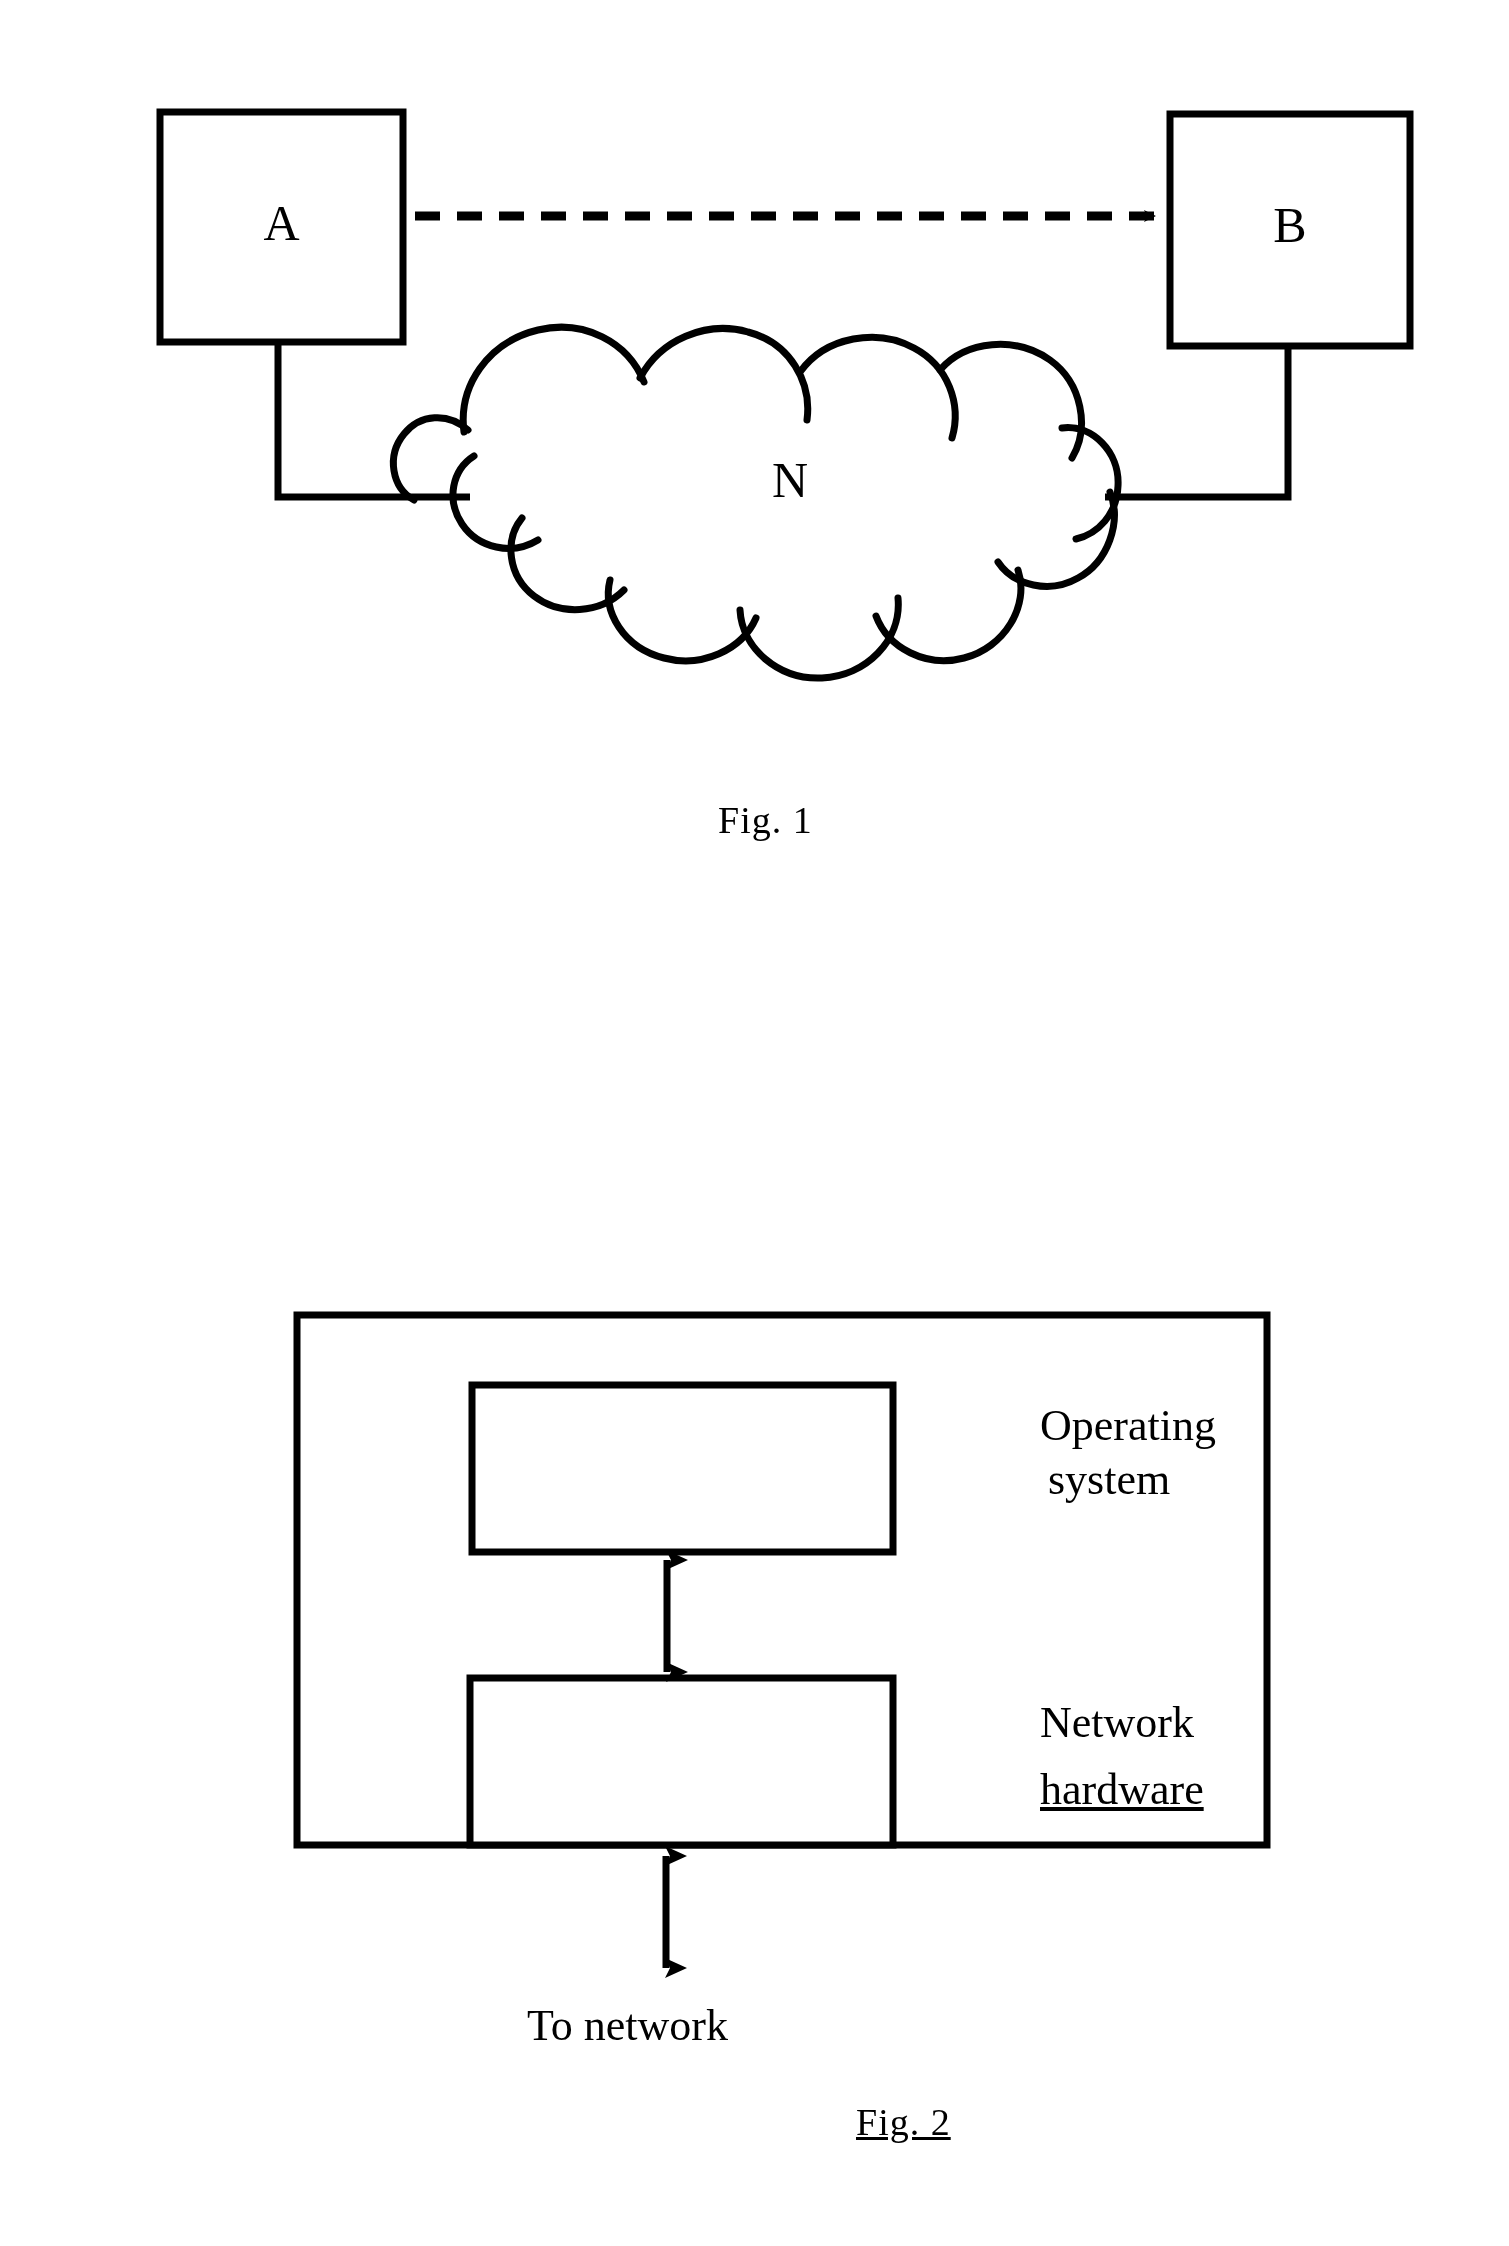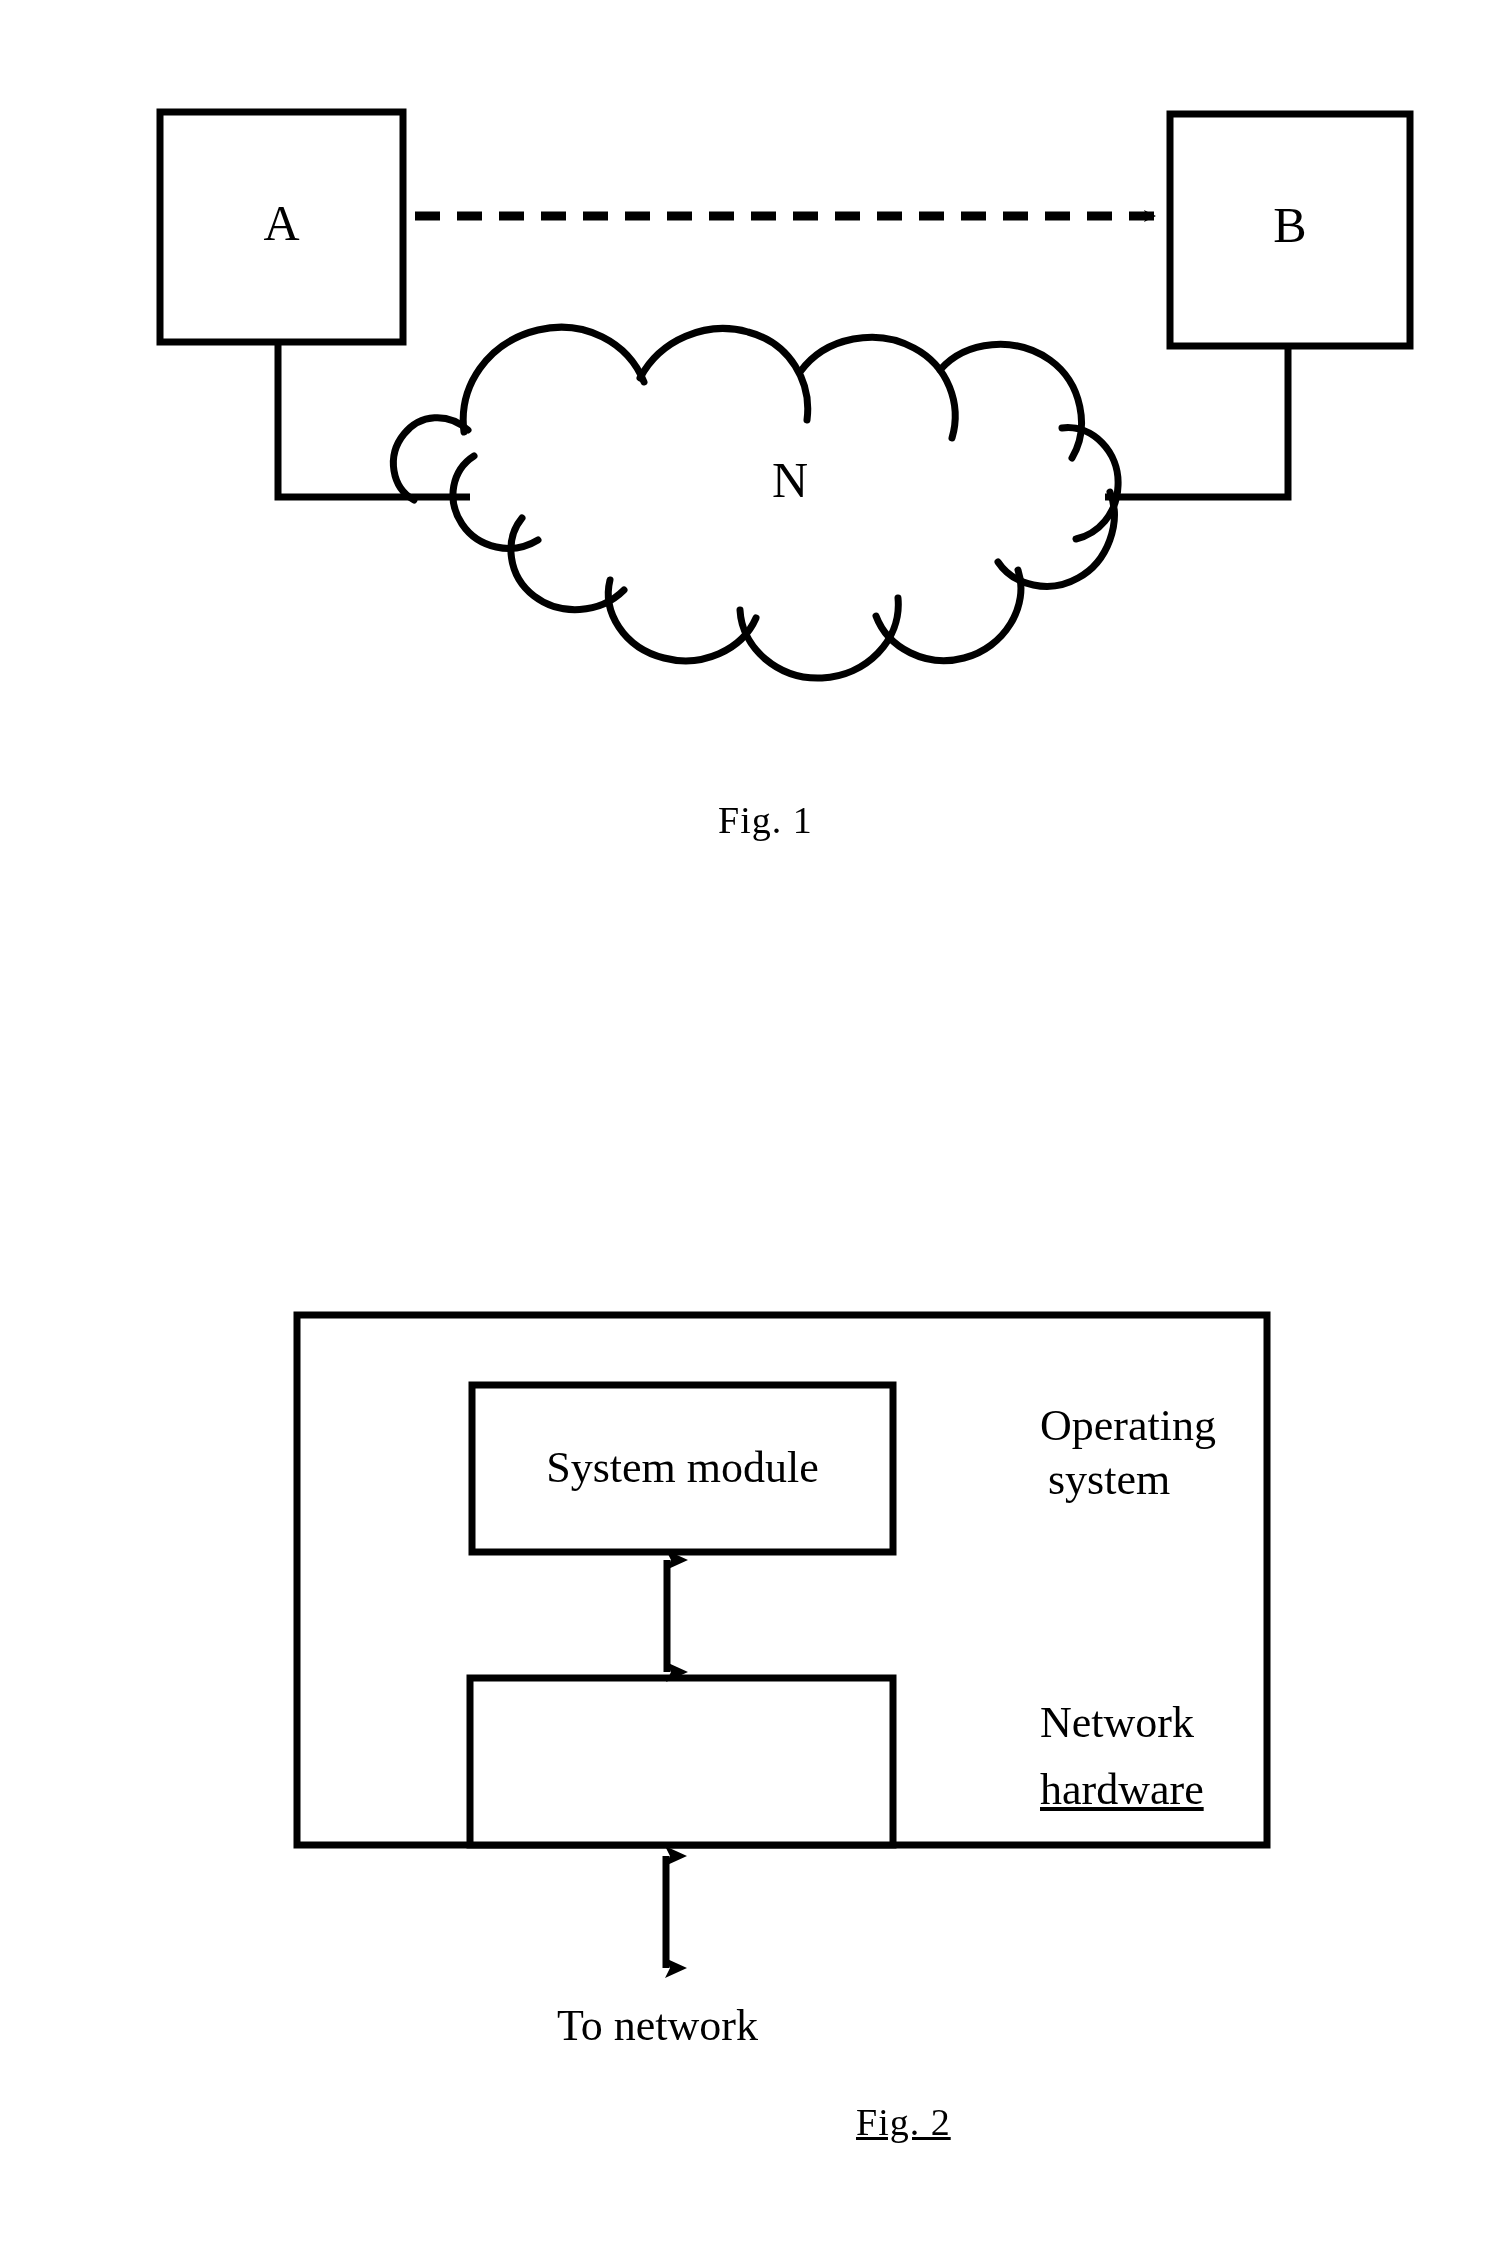--- a/index.html
+++ b/index.html
@@ -131,26 +131,25 @@
   </svg>
 
   <div class="lbl lbl-node" style="left:160px; top:194px; width:243px;">A</div>
 
   <div class="lbl lbl-node" style="left:1170px; top:196px; width:240px;">B</div>
 
   <div class="lbl lbl-node" style="left:710px; top:451px; width:160px;">N</div>
 
   <div class="lbl lbl-fig" style="left:718px; top:798px;">Fig. 1</div>
 
-  <div class="lbl lbl-box" style="left:472px; top:1442px; width:421px; text-align:center;">System module</div>
 
 
   <div class="lbl lbl-side" style="left:1004px; top:1400px;">Operating</div>
   <div class="lbl lbl-side" style="left:1012px; top:1454px;">system</div>
 
   <div class="lbl lbl-side" style="left:1004px; top:1697px;">Network</div>
   <div class="lbl lbl-side" style="left:1004px; top:1764px;text-decoration:underline;">hardware</div>
 
-  <div class="lbl lbl-tonet" style="left:557px; top:2000px;">To network</div>
+  <div class="lbl lbl-tonet" style="left:527px; top:2000px;">To network</div>
 
   <div class="lbl lbl-fig" style="left:856px; top:2100px;text-decoration:underline;">Fig. 2</div>
 
 </div>
 
 </body></html>

